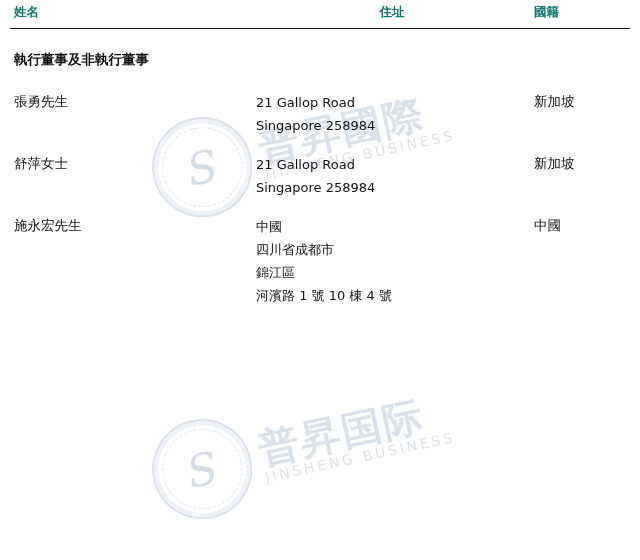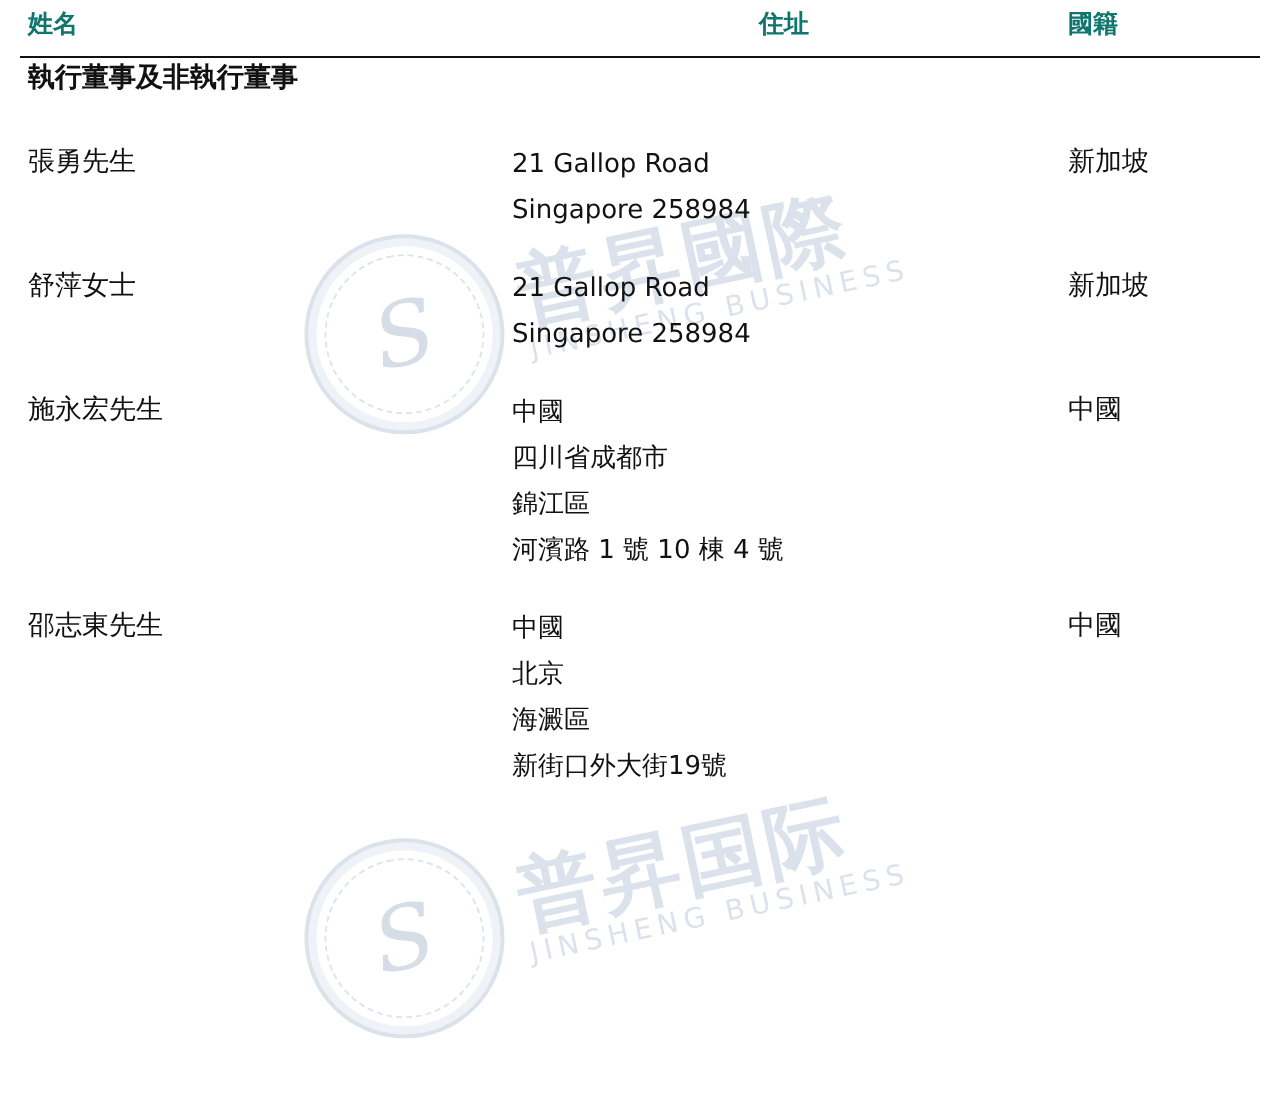--- a/index.html
+++ b/index.html
@@ -107,21 +107,21 @@
   tbody td {
     vertical-align: top;
     font-size: 13px;
     line-height: 21px;
     padding: 0;
   }
   tr.section-row td {
     font-family: "DejaVu Sans", "Liberation Sans", sans-serif;
     font-weight: bold;
     font-size: 13.5px;
-    padding: 0 0 10px 4px;
+    padding: 20px 0 10px 4px;
   }
   tr.person-row td {
     padding-top: 11px;
     padding-bottom: 5px;
   }
   td.c-name {
     font-family: "DejaVu Sans", "Liberation Sans", sans-serif;
     font-size: 13.5px;
     padding-left: 4px;
     white-space: nowrap;
@@ -203,26 +203,16 @@
         <td class="c-name">施永宏先生</td>
         <td class="c-addr">
           <span class="addr-line">中國</span>
           <span class="addr-line">四川省成都市</span>
           <span class="addr-line">錦江區</span>
           <span class="addr-line">河濱路 1 號 10 棟 4 號</span>
         </td>
         <td class="c-nat">中國</td>
       </tr>
 
-      <tr class="person-row">
-        <td class="c-name">邵志東先生</td>
-        <td class="c-addr">
-          <span class="addr-line">中國</span>
-          <span class="addr-line">北京</span>
-          <span class="addr-line">海澱區</span>
-          <span class="addr-line">新街口外大街19號</span>
-        </td>
-        <td class="c-nat">中國</td>
-      </tr>
 
     </tbody>
   </table>
 </div>
 
 </body></html>

